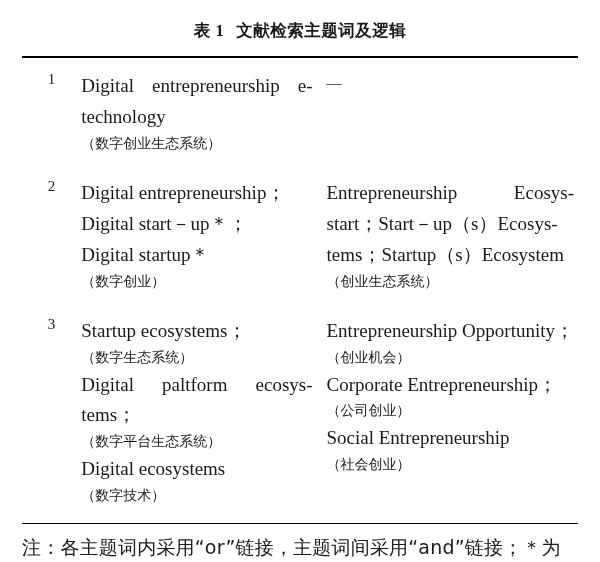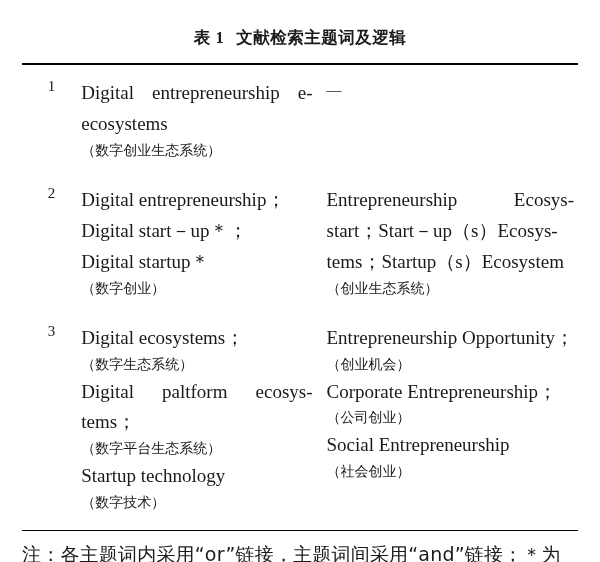--- a/index.html
+++ b/index.html
@@ -12,21 +12,21 @@
     background: #ffffff;
     font-family: "Liberation Serif", serif;
     color: #1a1a1a;
     overflow: hidden;
   }
   .page {
     position: relative;
     width: 600px;
     height: 562px;
     box-sizing: border-box;
-    padding: 15px 22px;
+    padding: 8px 22px;
   }
   .table-title {
     text-align: center;
     font-size: 16.5px;
     font-weight: bold;
     letter-spacing: 0.5px;
     padding: 12px 0 14px 0;
     font-family: "Liberation Serif", serif;
   }
   .table-title .tnum {
@@ -111,21 +111,21 @@
 
   <div class="rule-mid"></div>
 
   <table class="doc-table">
     <tbody>
 
       <tr class="rowblock">
         <td class="c-seq">1</td>
         <td class="c-k1">
           <div class="line justify">Digital  entrepreneurship  e-</div>
-          <div class="line">ecosystems</div>
+          <div class="line">technology</div>
           <div class="line cn">（数字创业生态系统）</div>
         </td>
         <td class="c-k2">
           <div class="line dash">—</div>
         </td>
       </tr>
 
       <tr class="rowblock">
         <td class="c-seq">2</td>
         <td class="c-k1">
@@ -138,26 +138,26 @@
           <div class="line justify">Entrepreneurship    Ecosys-</div>
           <div class="line">start；Start－up（s）Ecosys-</div>
           <div class="line">tems；Startup（s）Ecosystem</div>
           <div class="line cn">（创业生态系统）</div>
         </td>
       </tr>
 
       <tr class="rowblock">
         <td class="c-seq">3</td>
         <td class="c-k1">
-          <div class="line">Digital ecosystems；</div>
+          <div class="line">Startup ecosystems；</div>
           <div class="line cn">（数字生态系统）</div>
           <div class="line justify">Digital   paltform   ecosys-</div>
           <div class="line">tems；</div>
           <div class="line cn">（数字平台生态系统）</div>
-          <div class="line">Startup technology</div>
+          <div class="line">Digital ecosystems</div>
           <div class="line cn">（数字技术）</div>
         </td>
         <td class="c-k2">
           <div class="line">Entrepreneurship Opportunity；</div>
           <div class="line cn">（创业机会）</div>
           <div class="line">Corporate Entrepreneurship；</div>
           <div class="line cn">（公司创业）</div>
           <div class="line">Social Entrepreneurship</div>
           <div class="line cn">（社会创业）</div>
         </td>

